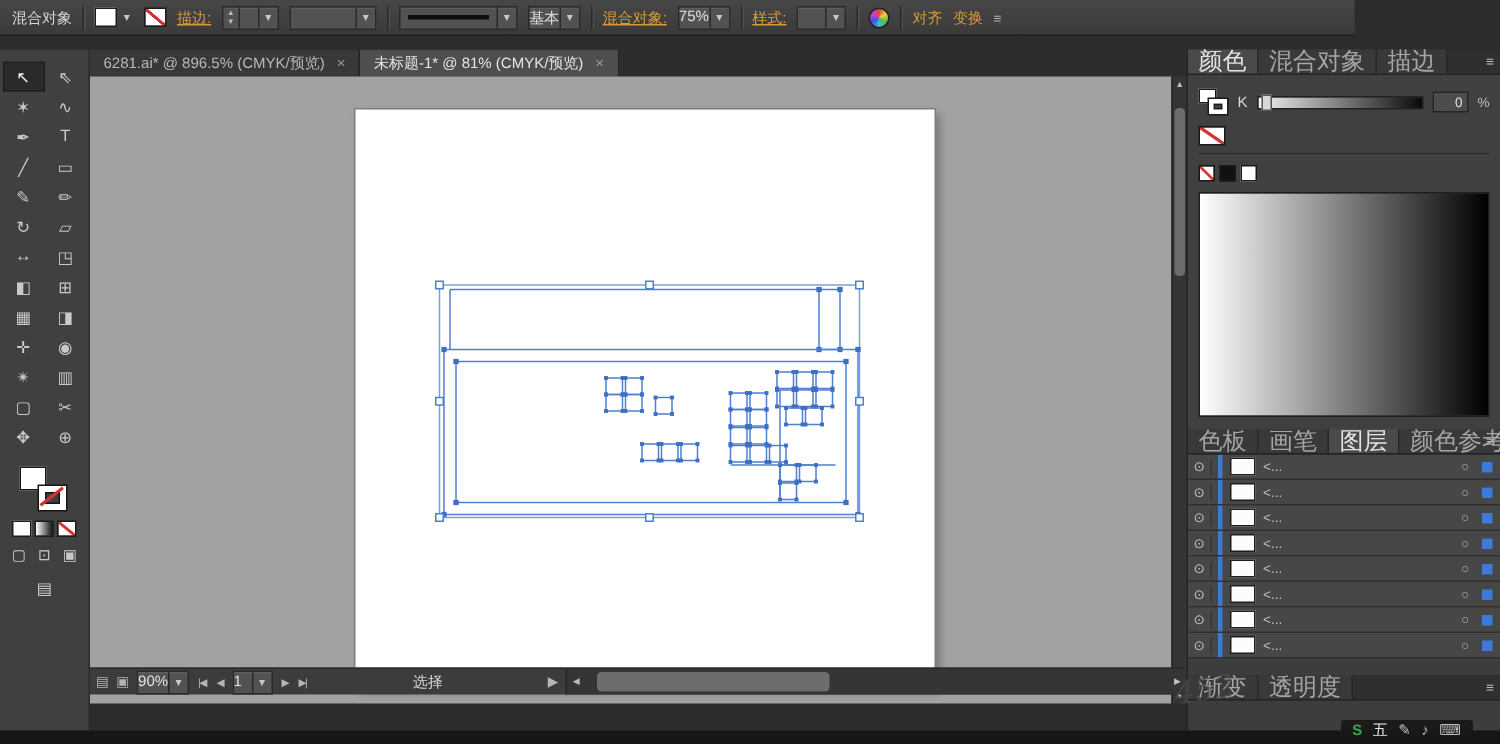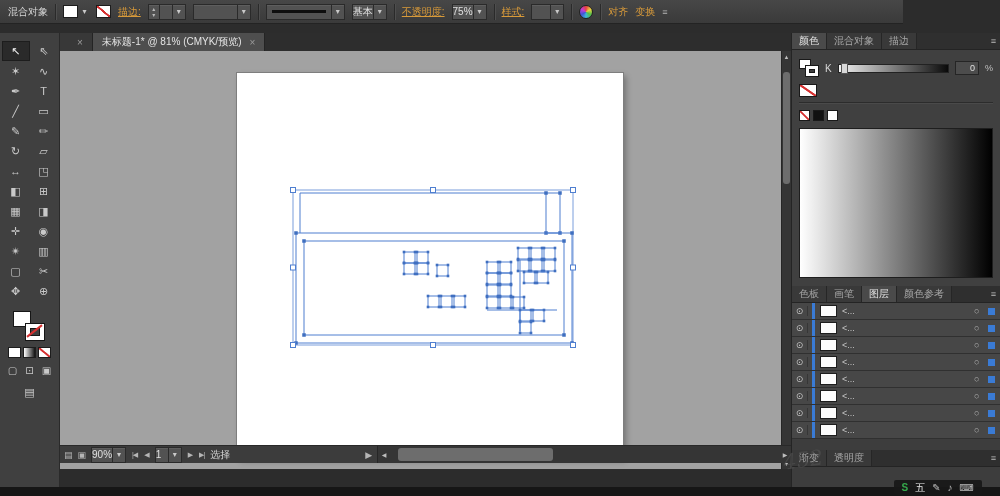--- a/index.html
+++ b/index.html
@@ -76,28 +76,28 @@
              border-left:1px solid #262626; }
   .hscroll .sc-btn { width:12px; text-align:center; font-size:6px; color:#bdbdbd; }
   .hscroll .track { flex:1; position:relative; height:100%; }
   .hscroll .thumb { position:absolute; left:8px; top:2px; height:13px; width:155px; background:#6d6d6d; border-radius:3px; }
 
   
   #statusrow { position:absolute; left:60px; top:445px; width:731px; height:18px; background:#3c3c3c;
                border-top:1px solid #292929; display:flex; align-items:center; gap:5px; padding-left:4px; font-size:10px; }
   .st-icon { color:#b5b5b5; font-size:9px; }
   .navbtn { color:#b5b5b5; font-size:7px; letter-spacing:-1px; padding:0 1px; cursor:pointer; }
-  .status-box { width:150px; color:#d5d5d5; }
+  .status-box { width:150px; text-align:center; color:#d5d5d5; }
 
   
   #right-panel { position:absolute; left:791px; top:33px; width:209px; height:454px; background:#3a3a3a;
                  border-left:1px solid #242424; display:flex; flex-direction:column; }
   .ptabs { height:17px; background:#2f2f2f; display:flex; align-items:stretch; border-bottom:1px solid #242424;
            position:relative; flex:none; }
-  .ptab { padding:0 7px; font-size:10px; color:#a5a5a5; display:flex; align-items:center;
+  .ptab { padding:0 7px; font-size:16px; color:#a5a5a5; display:flex; align-items:center;
           border-right:1px solid #262626; background:#393939; cursor:pointer; white-space:nowrap; }
   .ptab.active { background:#4a4a4a; color:#e2e2e2; }
   .pmenu { position:absolute; right:4px; top:0; height:100%; display:flex; align-items:center;
            color:#bdbdbd; font-size:9px; cursor:pointer; }
   .cp { background:#404040; padding:6px 7px 8px; flex:none; }
   .cp-row1 { display:flex; align-items:center; height:24px; gap:6px; }
   .mini-fs { position:relative; width:20px; height:18px; flex:none; }
   .mini-fill { position:absolute; left:0; top:0; width:12px; height:10px; background:#fff; border:1px solid #191919; }
   .mini-stroke { position:absolute; left:7px; top:7px; width:12px; height:10px; border:3px solid #fff;
                  box-shadow:0 0 0 1px #191919, inset 0 0 0 1px #191919; background:#404040; }
@@ -166,41 +166,42 @@
     <span class="sep"></span>
     <span class="dd">
       <span class="line-preview"></span>
       <i class="dd-arrow">▾</i>
     </span>
     <span class="dd">
       <span class="val">基本</span>
       <i class="dd-arrow">▾</i>
     </span>
     <span class="sep"></span>
-    <a class="cb-link">不透明度:</a>
+    <a class="cb-link">混合对象:</a>
     <span class="dd">
       <span class="val">75%</span>
       <i class="dd-arrow">▾</i>
     </span>
     <span class="sep"></span>
     <a class="cb-link">样式:</a>
     <span class="dd">
       <span class="val" style="width:18px"></span>
       <i class="dd-arrow">▾</i>
     </span>
     <span class="sep"></span>
     <span class="recolor"></span>
     <span class="sep"></span>
     <a class="cb-link plain">对齐</a>
     <a class="cb-link plain">变换</a>
     <span class="st-icon">≡</span>
   </div>
 
   <div id="tabbar">
     <span class="doctab">
+      <span>6281.ai* @ 896.5% (CMYK/预览)</span>
       <span class="tab-close">×</span>
     </span>
     <span class="doctab active">
       <span>未标题-1* @ 81% (CMYK/预览)</span>
       <span class="tab-close">×</span>
     </span>
   </div>
 
   <div id="toolbar">
     <div class="tool-grid">

